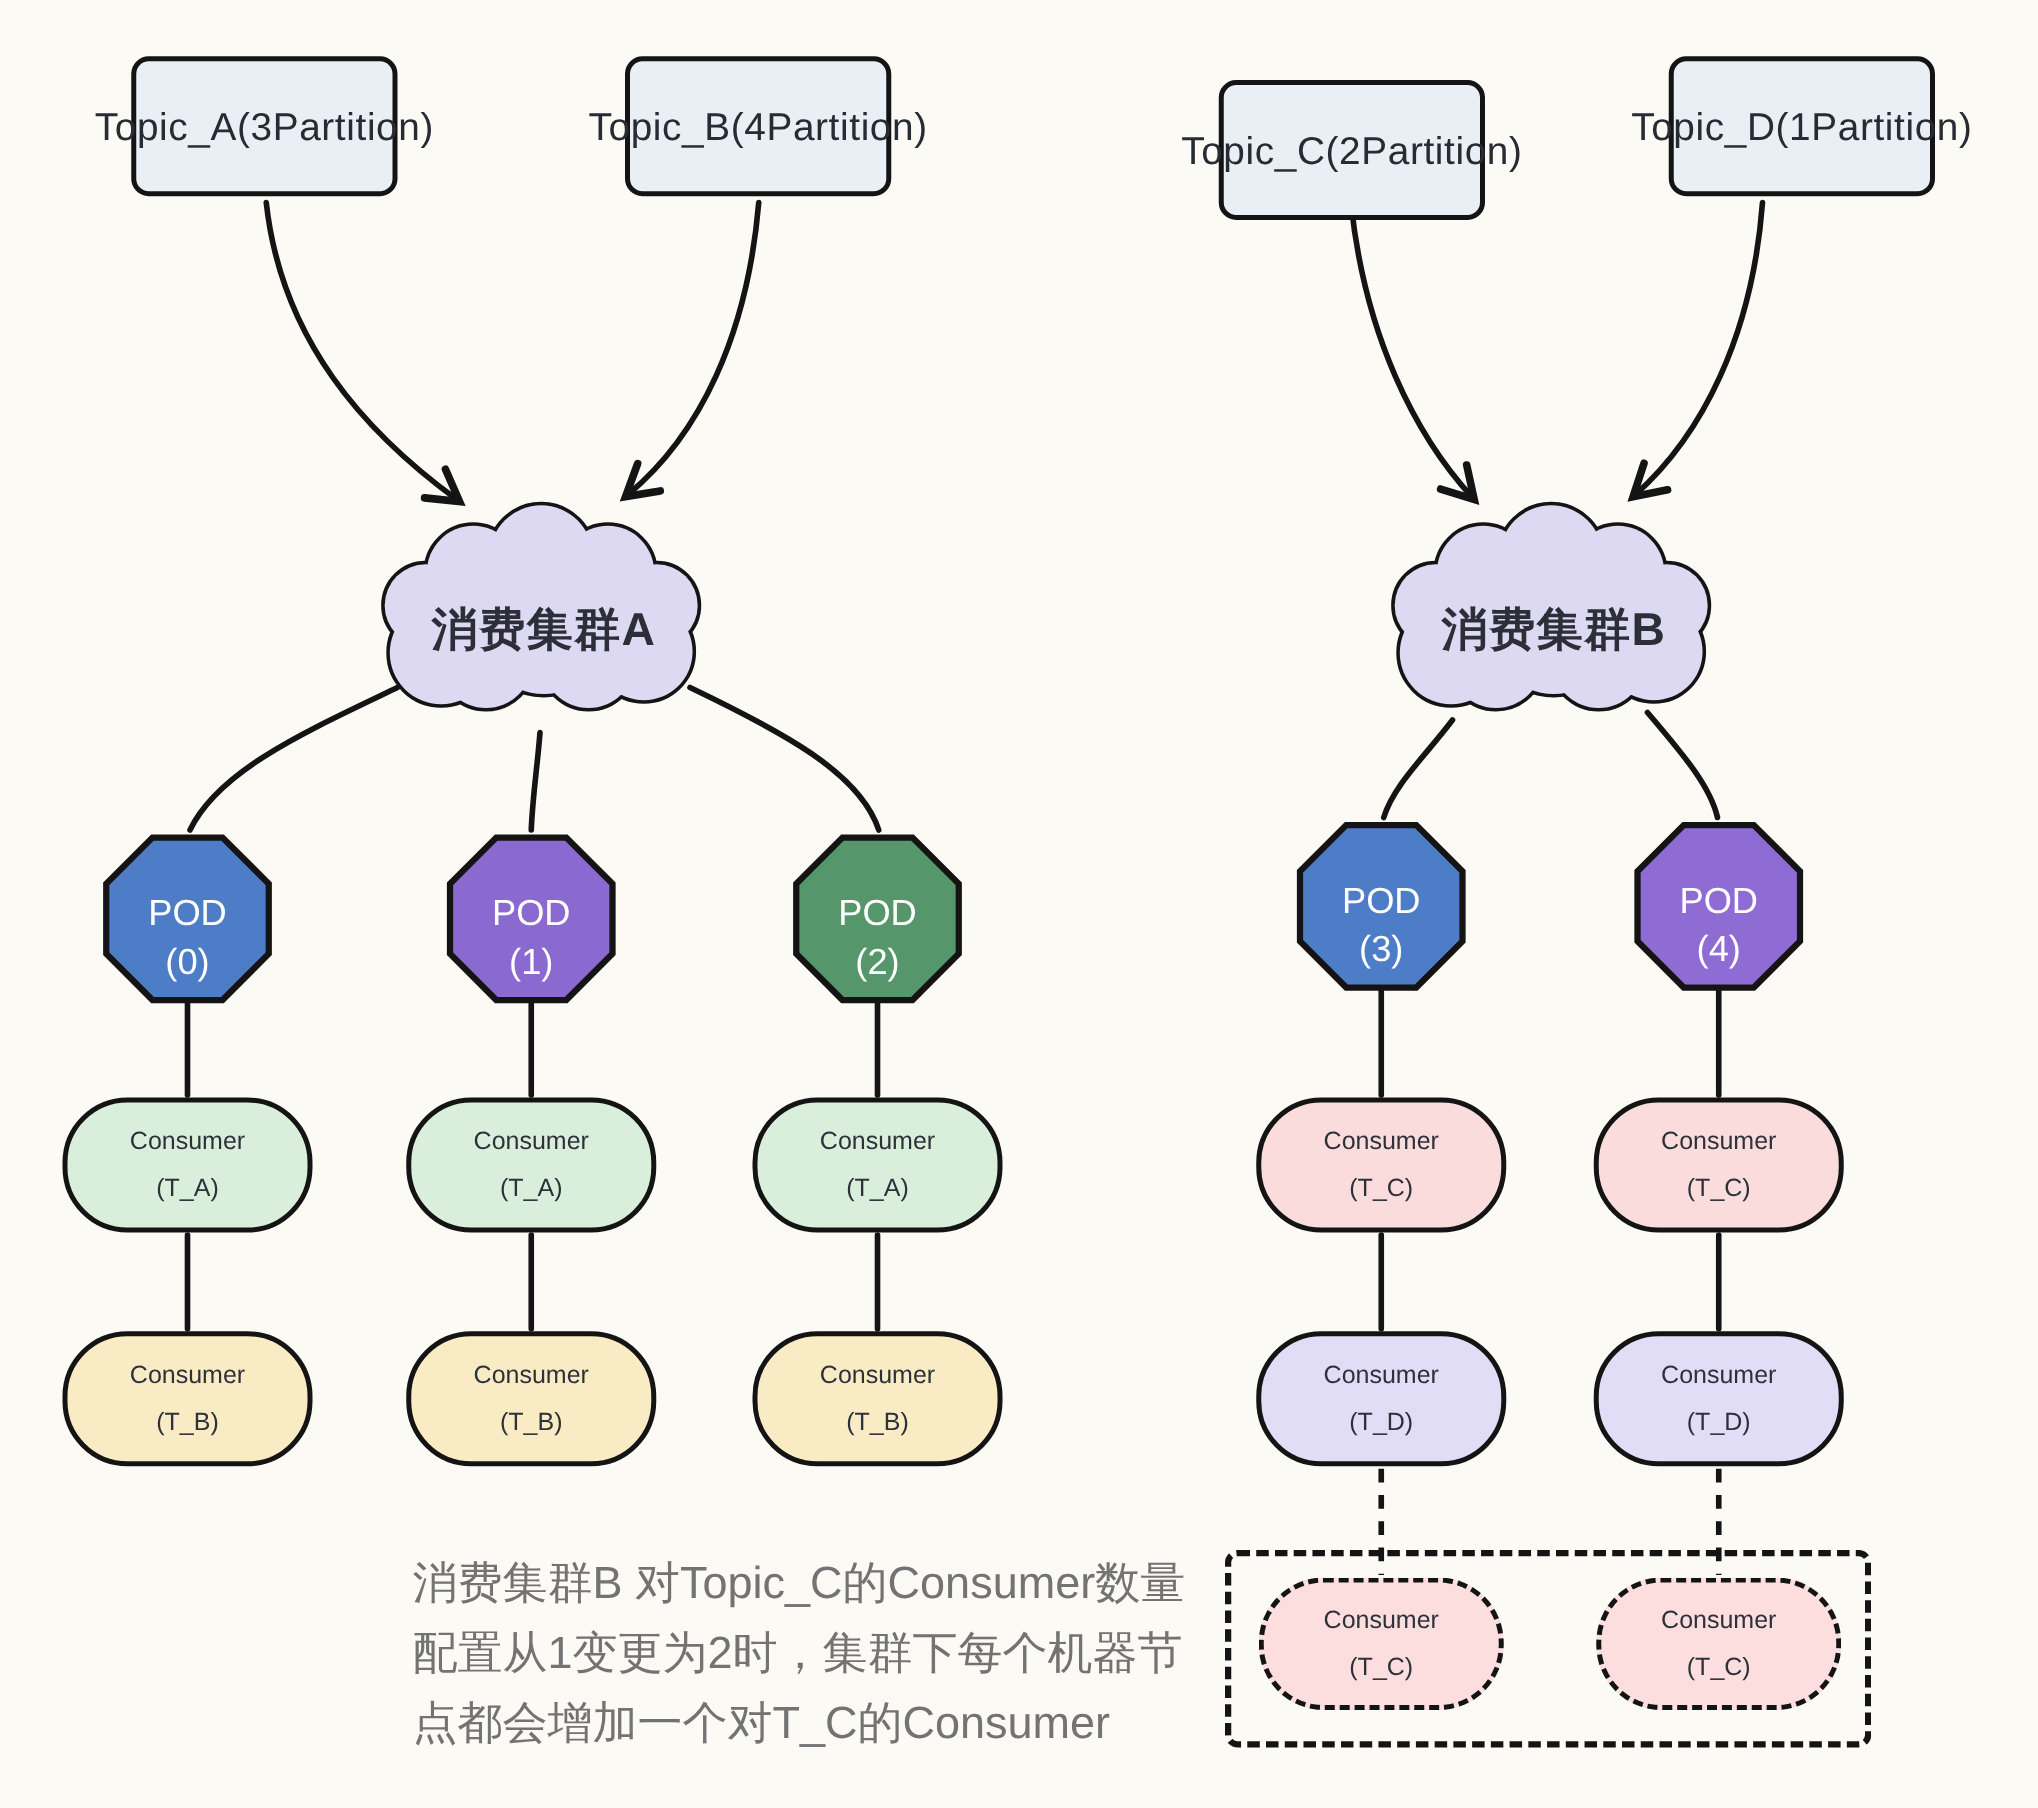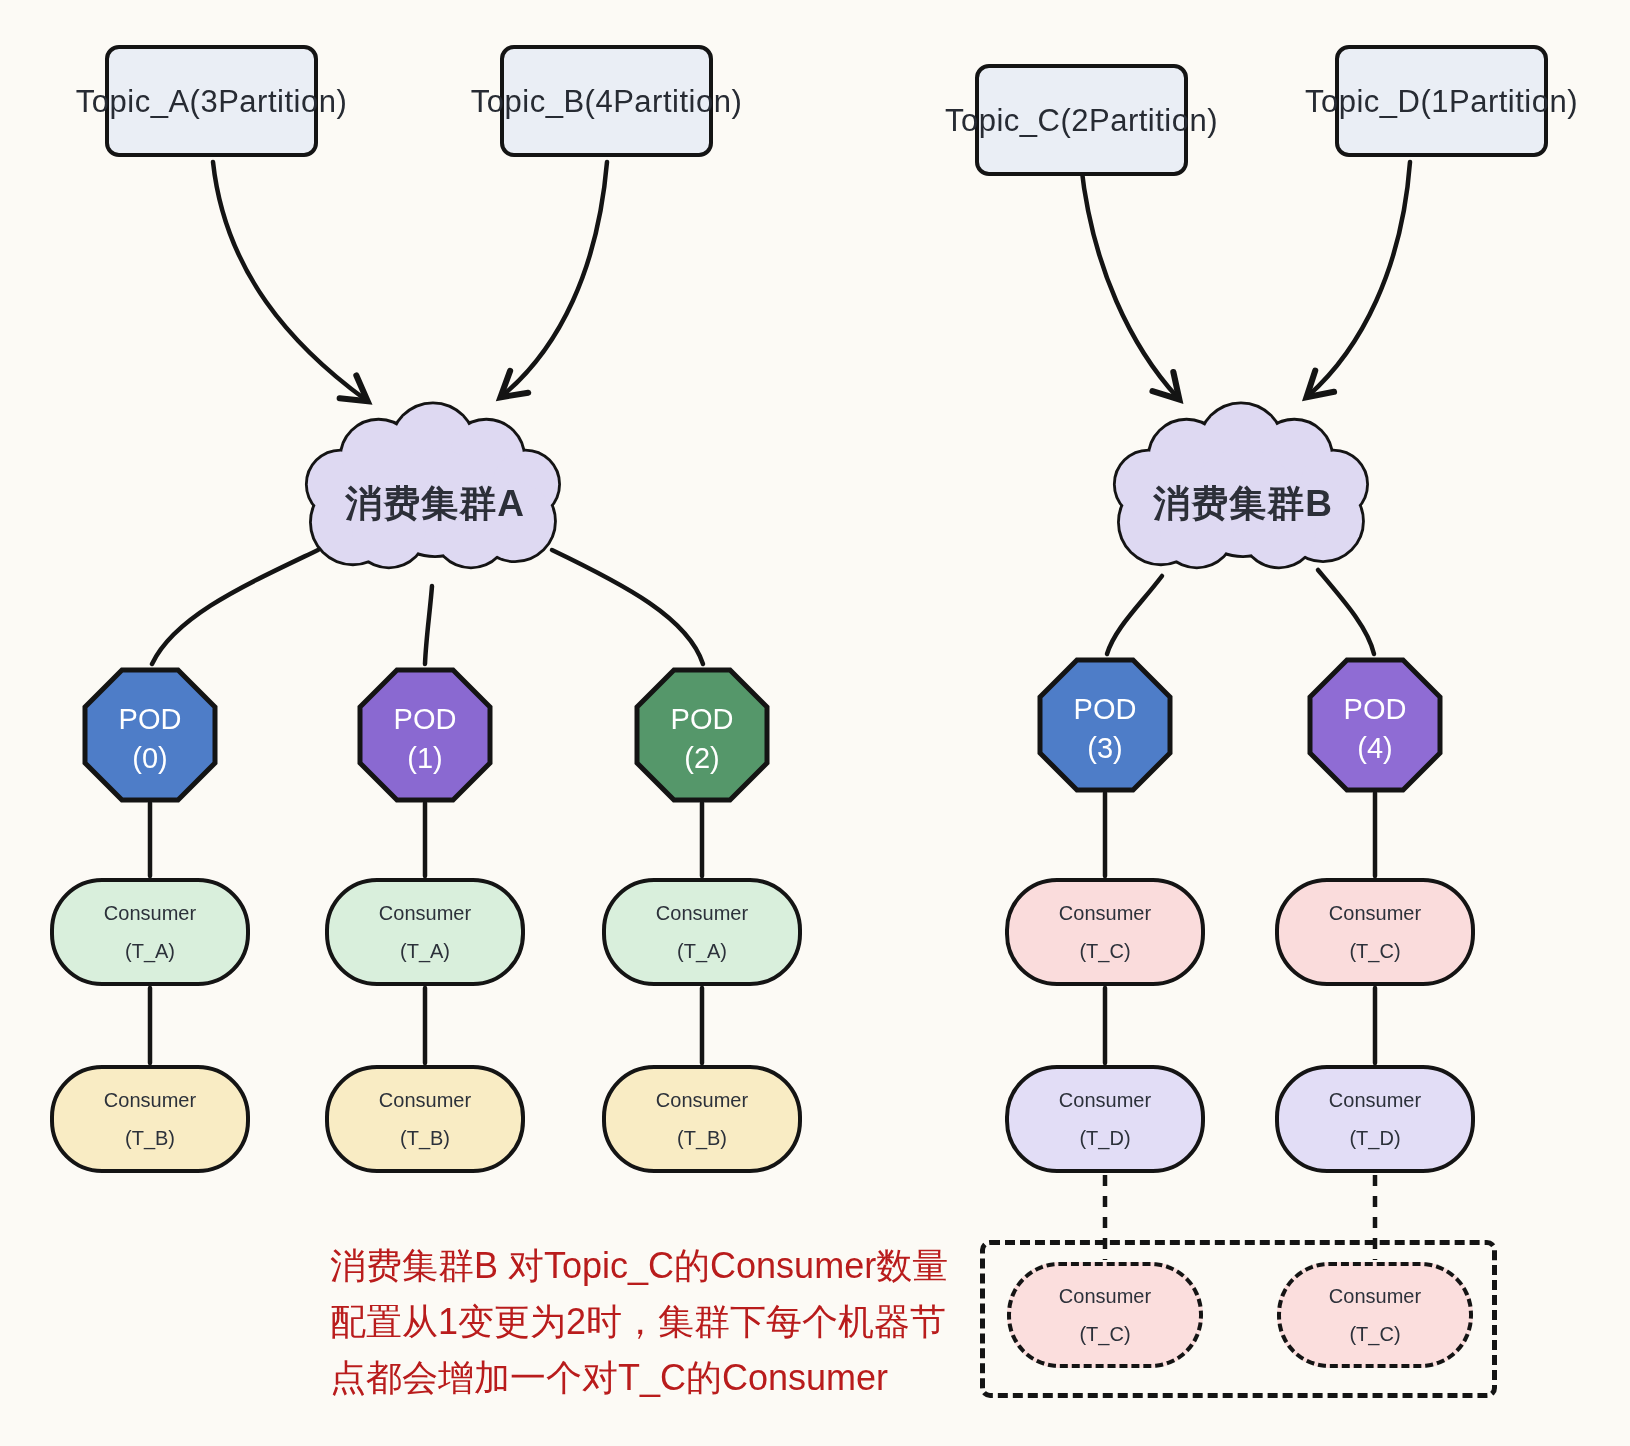--- a/index.html
+++ b/index.html
@@ -24,21 +24,21 @@
   .cloud-fill{fill:#ded9f2;stroke:none;}
   .cloud-label{
     position:absolute;left:0;top:12px;width:100%;height:100%;
     display:flex;align-items:center;justify-content:center;
     font-size:37px;font-weight:600;color:#2c2f38;letter-spacing:1px;
   }
   .pod{position:absolute;width:140px;height:140px;}
   .pod svg{position:absolute;left:0;top:0;width:100%;height:100%;overflow:visible;}
   .pod polygon{stroke:#141414;stroke-width:5;}
   .pod-label{
-    position:absolute;left:0;top:4px;width:100%;height:100%;
+    position:absolute;left:0;top:16px;width:100%;height:100%;
     display:flex;flex-direction:column;align-items:center;justify-content:center;
     color:#ffffff;font-size:29px;line-height:39px;font-weight:500;
   }
   .pill{
     position:absolute;width:200px;height:108px;box-sizing:border-box;
     border:4px solid #141414;border-radius:52px;
     display:flex;flex-direction:column;align-items:center;justify-content:center;
     font-size:20px;line-height:38px;color:#2c313a;font-weight:400;
   }
   .fill-ta{background:#d9efdc;}
@@ -48,21 +48,21 @@
   .pill.dashed{
     width:196px;height:106px;border:4.5px dashed #141414;background:#fbdedd;
   }
   .group-box{
     position:absolute;left:980px;top:1240px;width:517px;height:158px;
     box-sizing:border-box;border:5px dashed #141414;border-radius:10px;
     background:transparent;
   }
   .annotation{
     position:absolute;left:330px;top:1238px;width:660px;
-    font-size:36px;line-height:56px;font-weight:500;color:#b91c1c;
+    font-size:36px;line-height:56px;font-weight:500;color:#737373;
   }
   .watermark{
     position:absolute;right:88px;top:1376px;
     font-size:31px;font-weight:700;letter-spacing:1px;
     color:#c3c2bf;text-shadow:1px 1px 0 #ffffff,-1px -1px 0 rgba(255,255,255,.85);
     white-space:nowrap;
   }
 </style>
 </head>
 <body>

